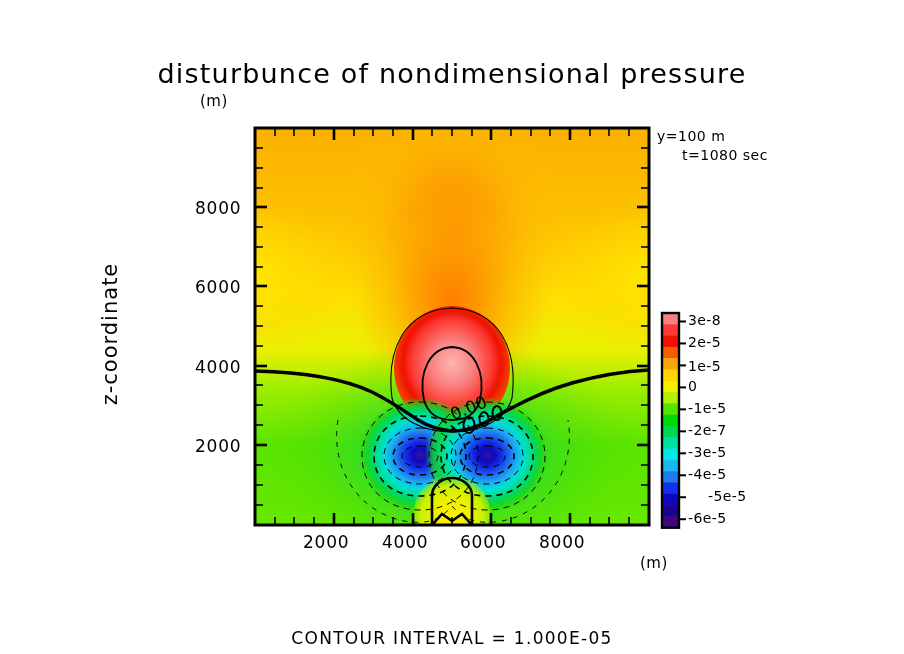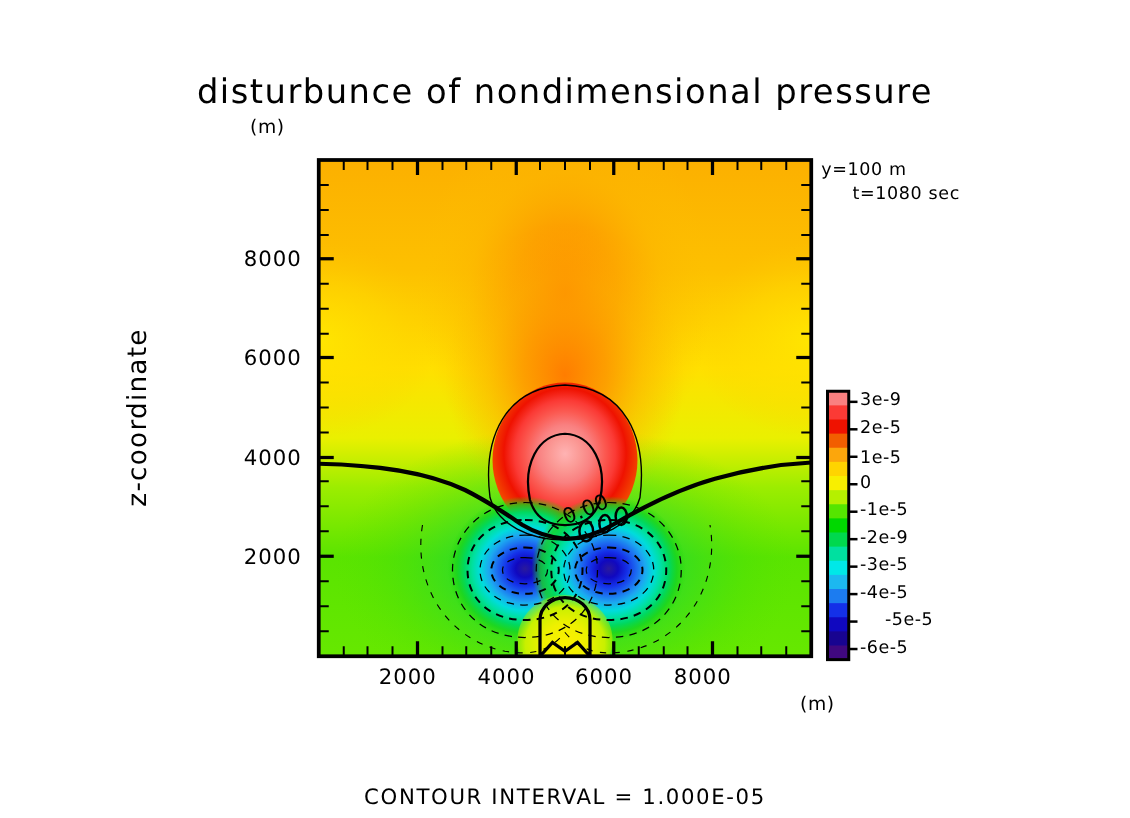--- a/index.html
+++ b/index.html
@@ -379,26 +379,26 @@
 
   <div class="tick-label" style="left:195px; top:436px;">2000</div>
   <div class="tick-label" style="left:195px; top:357px;">4000</div>
   <div class="tick-label" style="left:195px; top:277px;">6000</div>
   <div class="tick-label" style="left:195px; top:198px;">8000</div>
 
   <div class="txt" id="xaxis-units">(m)</div>
   <div class="txt" id="yaxis-title">z-coordinate</div>
 
   <div id="cb-labels">
-      <div class="cb-label" style="top: 312.475px;">3e-9</div>
+      <div class="cb-label" style="top: 312.475px;">3e-8</div>
       <div class="cb-label" style="top: 334.447px;">2e-5</div>
       <div class="cb-label" style="top: 358px;">1e-5</div>
       <div class="cb-label" style="top: 378.392px;">0</div>
       <div class="cb-label" style="top: 400.364px;">-1e-5</div>
-      <div class="cb-label" style="top: 422.336px;">-2e-9</div>
+      <div class="cb-label" style="top: 422.336px;">-2e-7</div>
       <div class="cb-label" style="top: 444.308px;">-3e-5</div>
       <div class="cb-label" style="top: 466.281px;">-4e-5</div>
       <div class="cb-label" style="top: 488.253px; margin-left: 20px;">-5e-5</div>
       <div class="cb-label" style="top: 510.225px;">-6e-5</div>
     </div>
 
   <div class="txt" id="footer-note">CONTOUR INTERVAL = 1.000E-05</div>
 
 </div>
 

